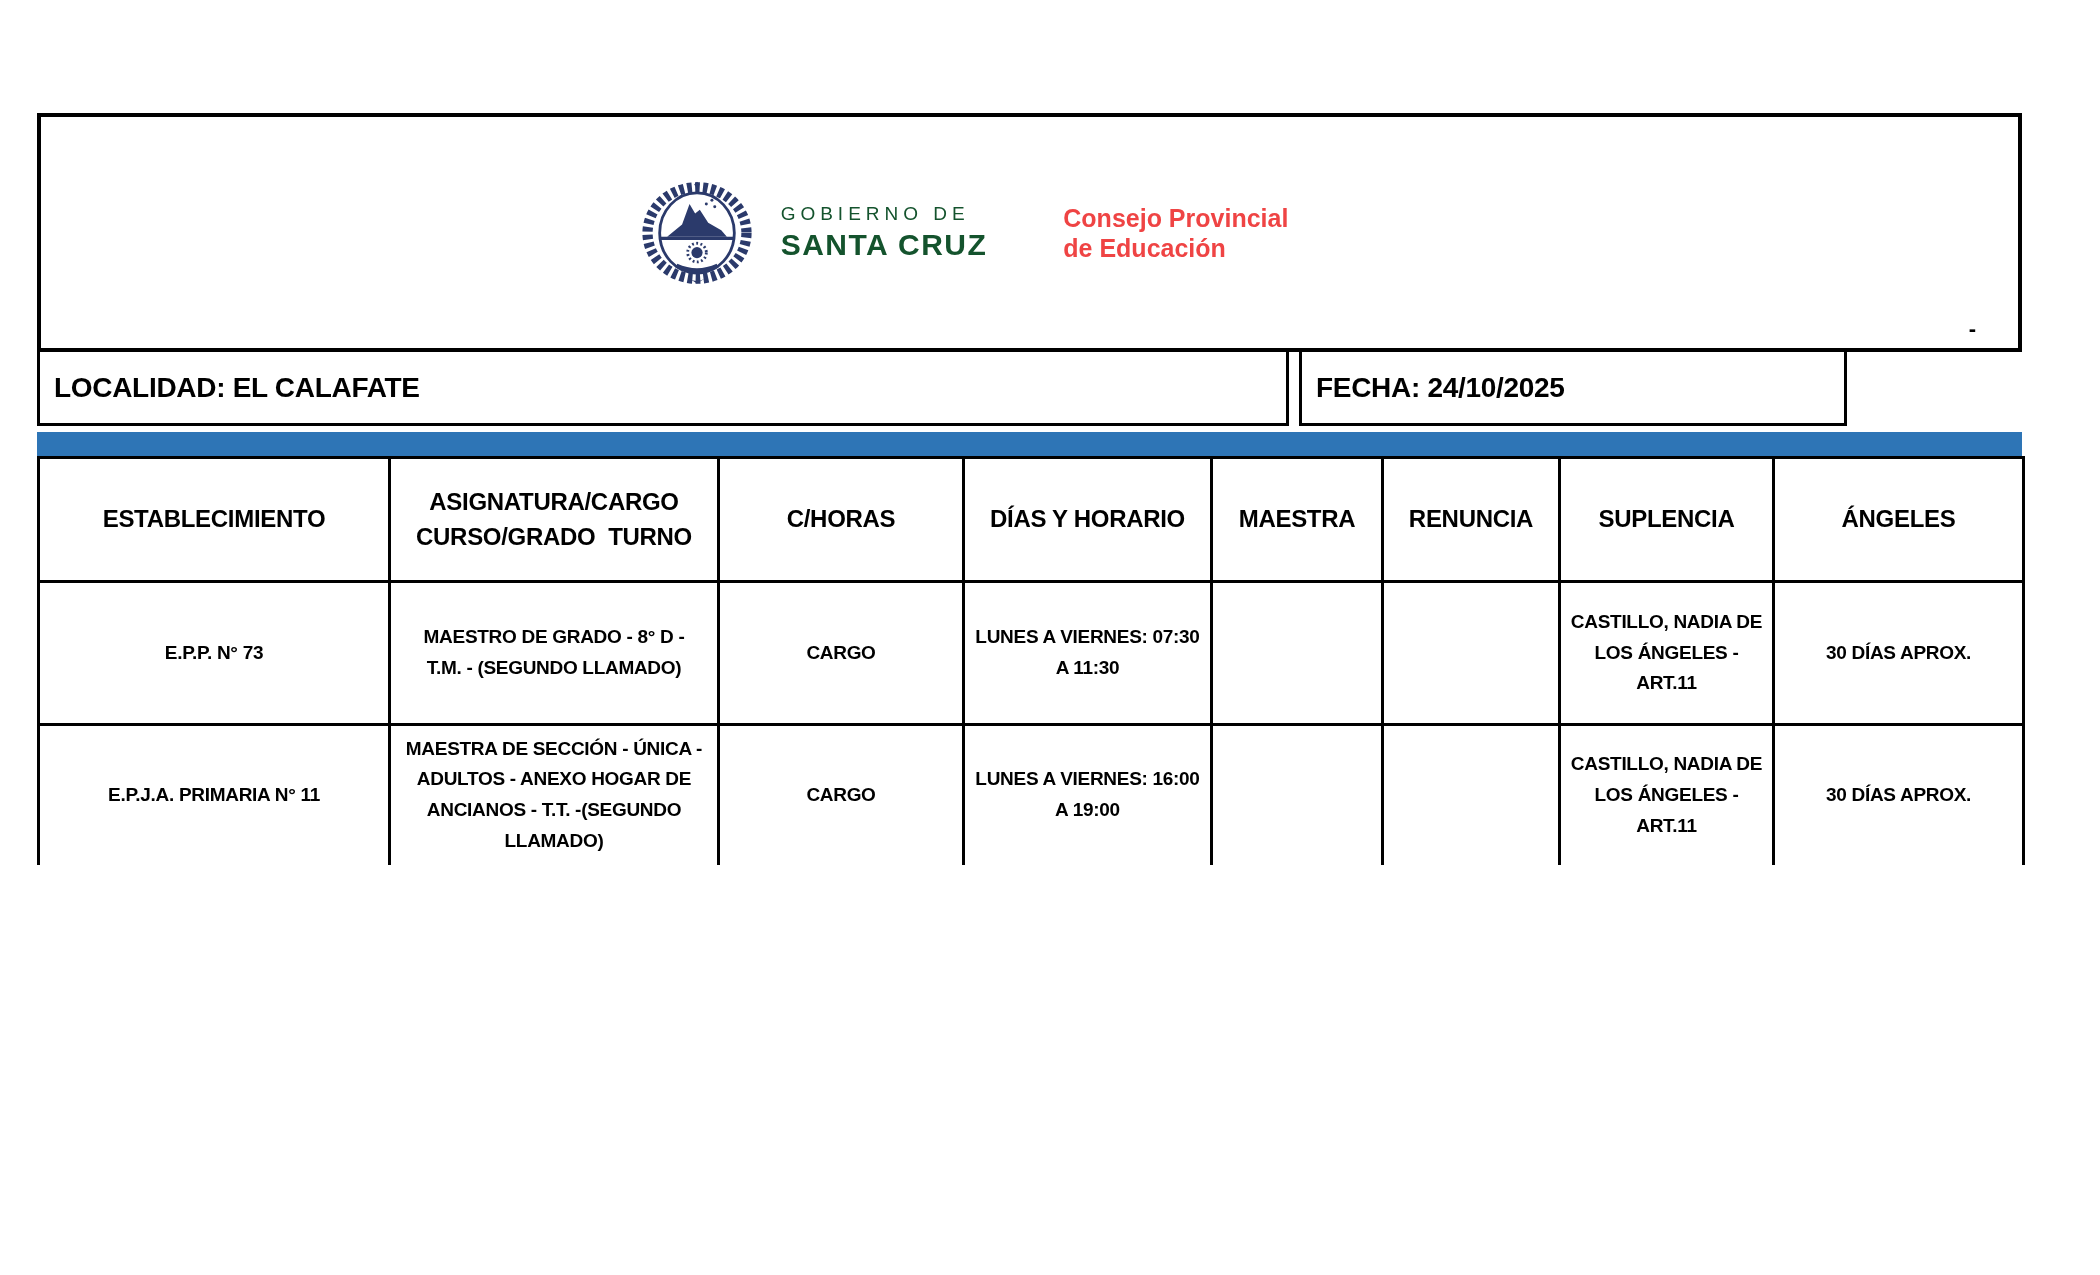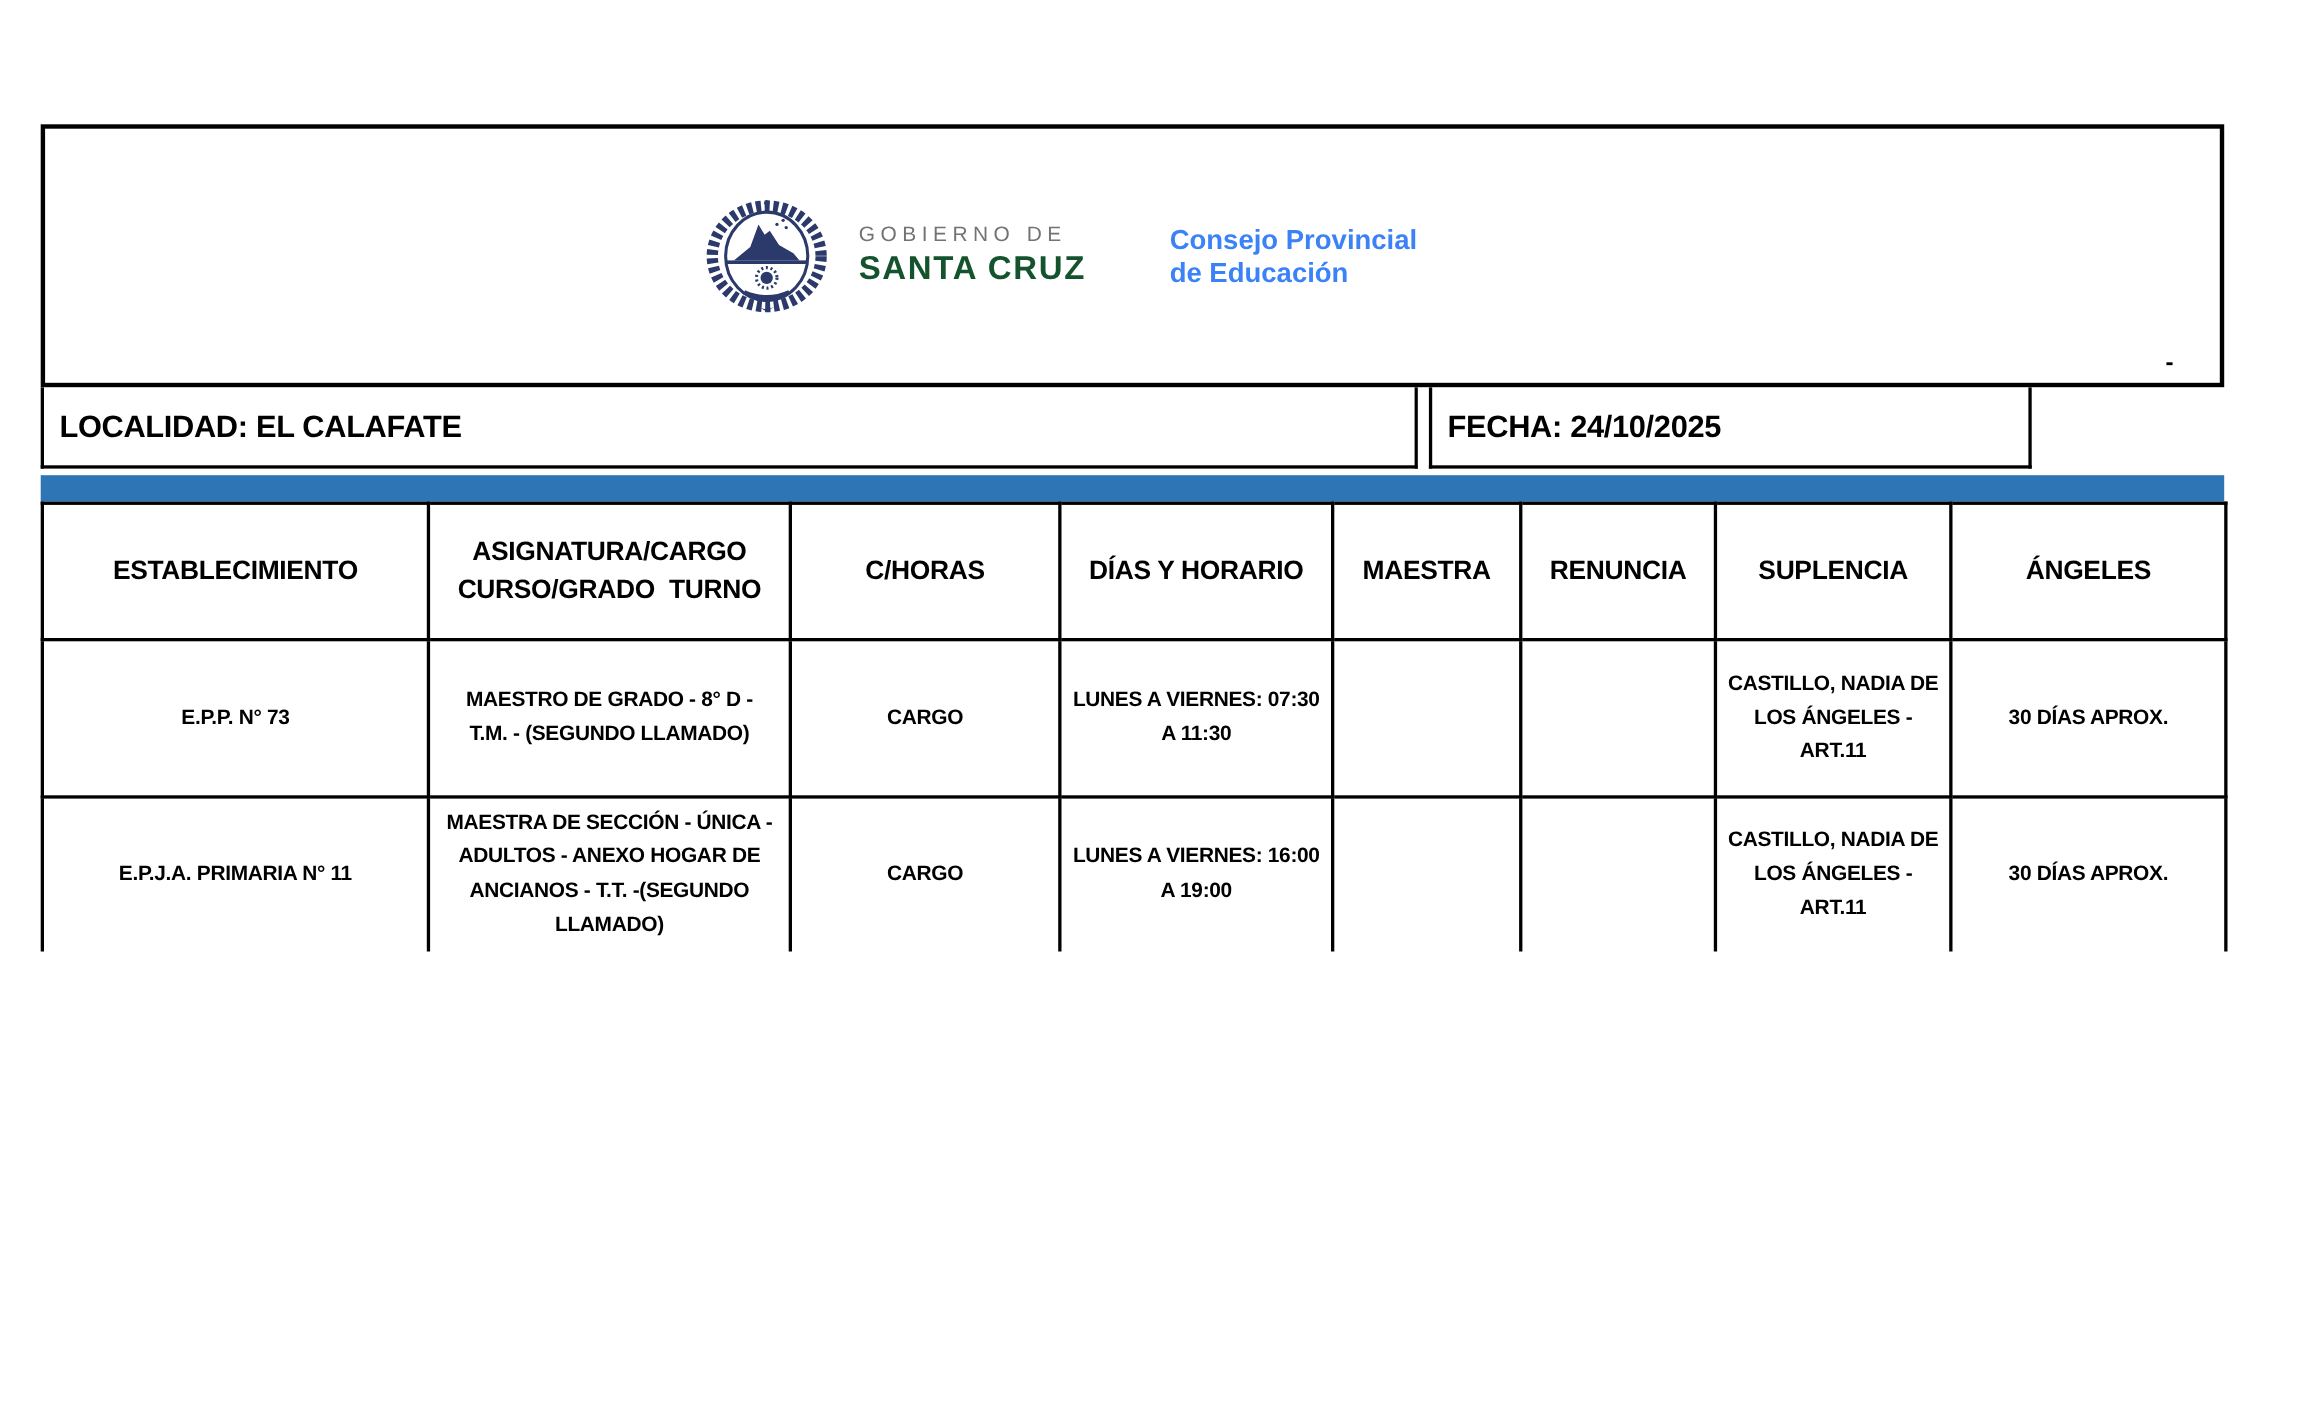--- a/index.html
+++ b/index.html
@@ -7,23 +7,23 @@
   .doc { position: absolute; left: 37px; top: 113px; width: 1985px; }
 
   
   .header-box {
     position: relative; height: 239px; border: 4px solid #000; background: #fff;
     display: flex; align-items: center; justify-content: center; padding-right: 130px;
   }
   .brand-group { display: flex; align-items: center; gap: 28px; }
   .seal svg { display: block; }
   .gov-text { display: flex; flex-direction: column; line-height: 1.1; }
-  .gov-line1 { font-size: 19px; letter-spacing: 5px; color: #737373; font-weight: 400; }
+  .gov-line1 { font-size: 19px; letter-spacing: 5px; color: #14532d; font-weight: 400; }
   .gov-line2 { font-size: 30px; letter-spacing: 1.5px; color: #14532d; font-weight: 700; margin-top: 3px; }
-  .consejo { margin-left: 48px; color: #3b82f6; font-weight: 700; font-size: 25px; line-height: 1.2; }
+  .consejo { margin-left: 48px; color: #ef4444; font-weight: 700; font-size: 25px; line-height: 1.2; }
   .stray-mark { position: absolute; right: 42px; bottom: 8px; font-size: 22px; font-weight: 700; color: #000; line-height: 1; }
 
   
   .banner {
     height: 82px; background: #2e75b6; border: 4px solid #000; border-top: 0;
     display: flex; align-items: center; justify-content: center;
   }
   .banner-title {
     font-size: 30px; font-weight: 700; color: #000; letter-spacing: -0.3px;
     border-bottom: 3px solid #000; padding: 0 10px 5px 10px;

